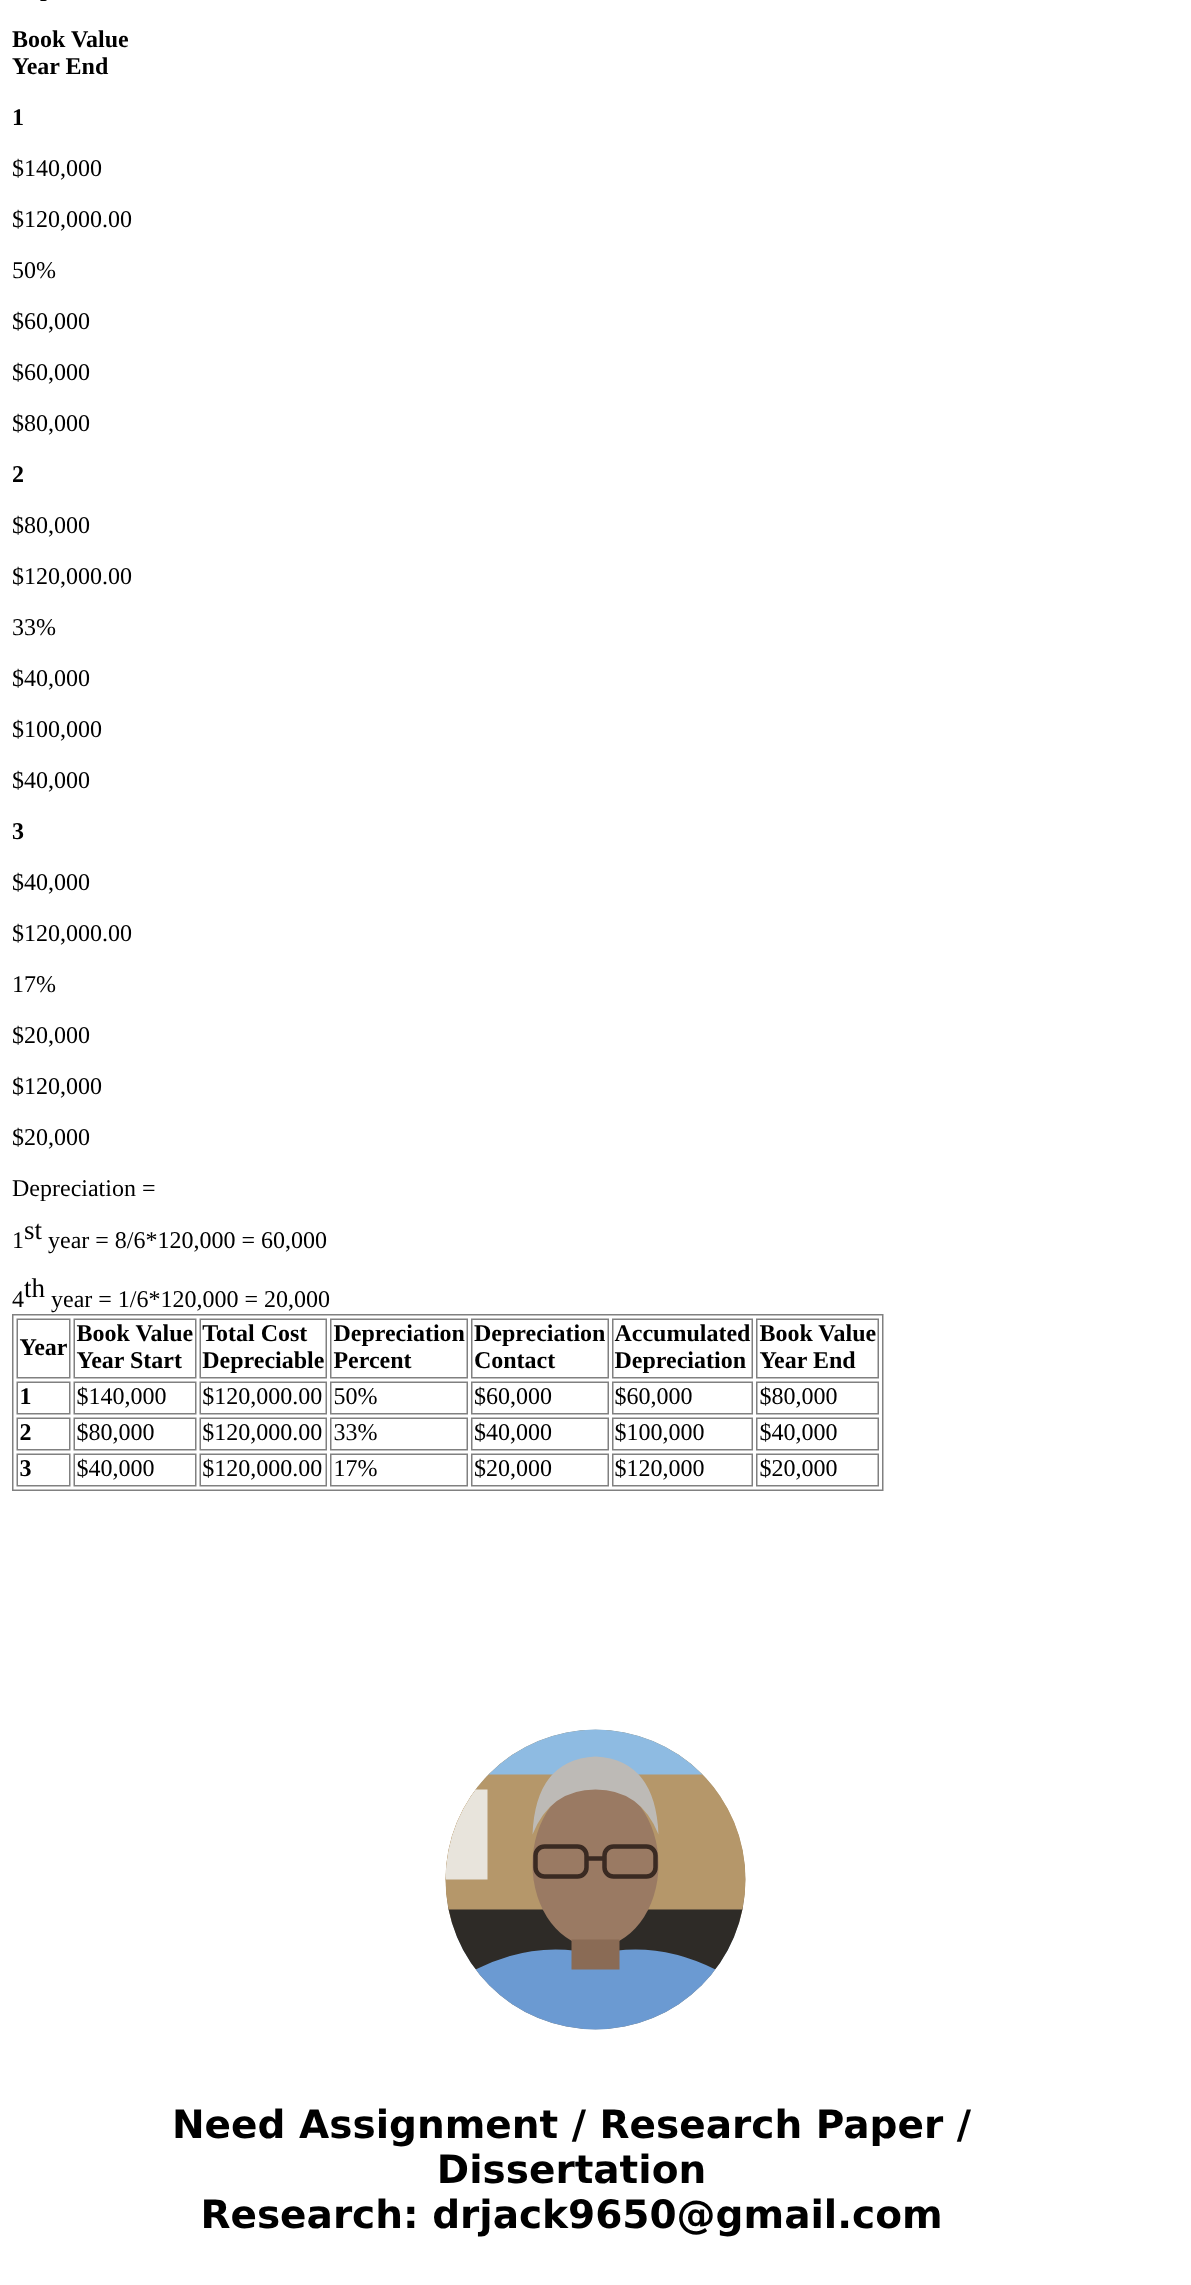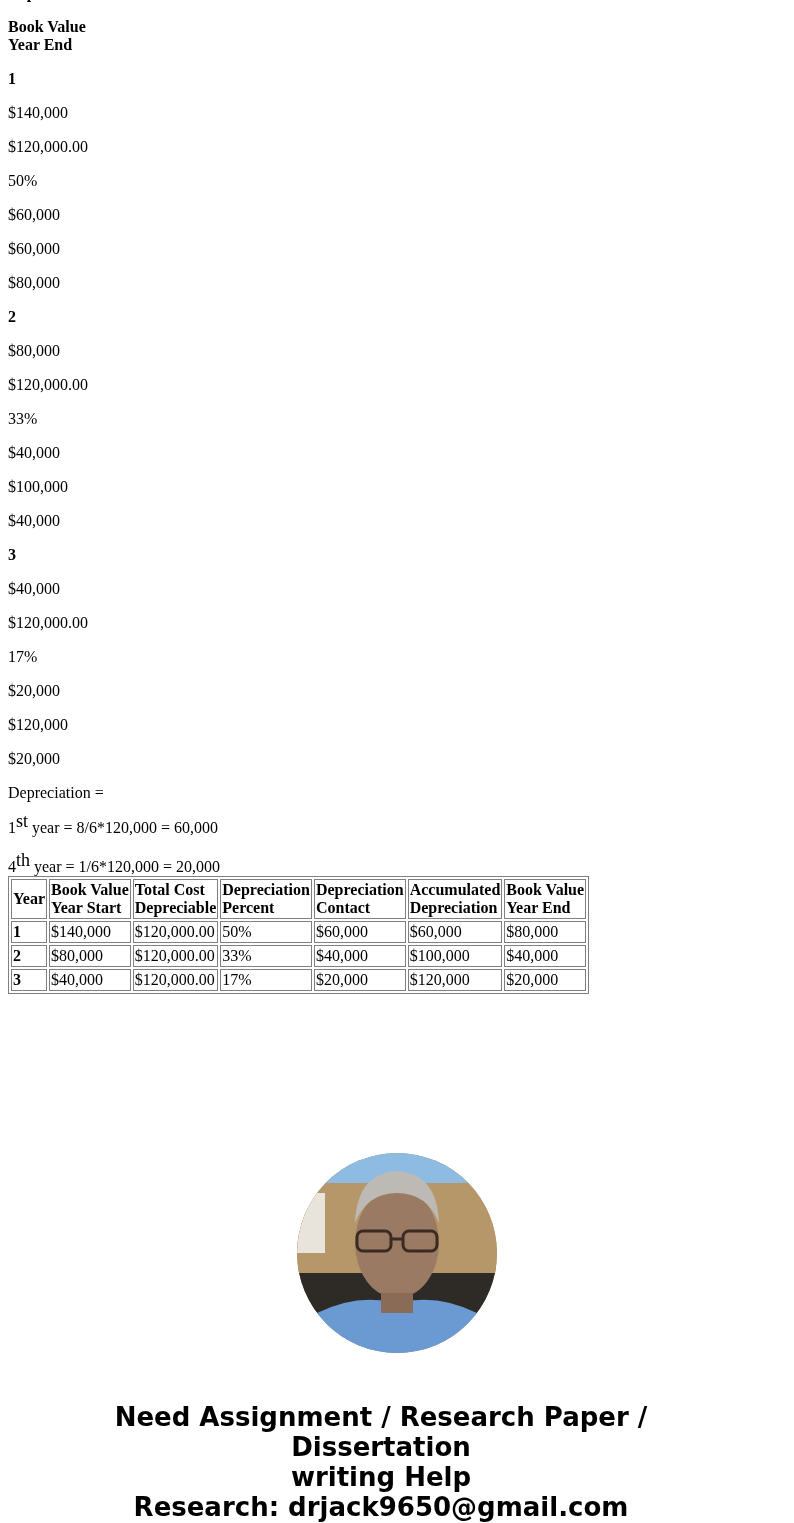--- a/index.html
+++ b/index.html
@@ -133,15 +133,14 @@
         <rect x="106" y="78" width="34" height="20" rx="6" fill="none" stroke="#3a2a22" stroke-width="3"></rect>
         <line x1="94" y1="86" x2="106" y2="86" stroke="#3a2a22" stroke-width="3"></line>
         <rect x="84" y="140" width="32" height="20" fill="#8a6b55"></rect>
       </g>
     </svg>
   </div>
 </div>
 
 <div class="promo">
   <div>Need Assignment / Research Paper / Dissertation</div>
-  <div>writing Help</div>
   <div>Research: drjack9650@gmail.com</div>
 </div>
 
 </body></html>

